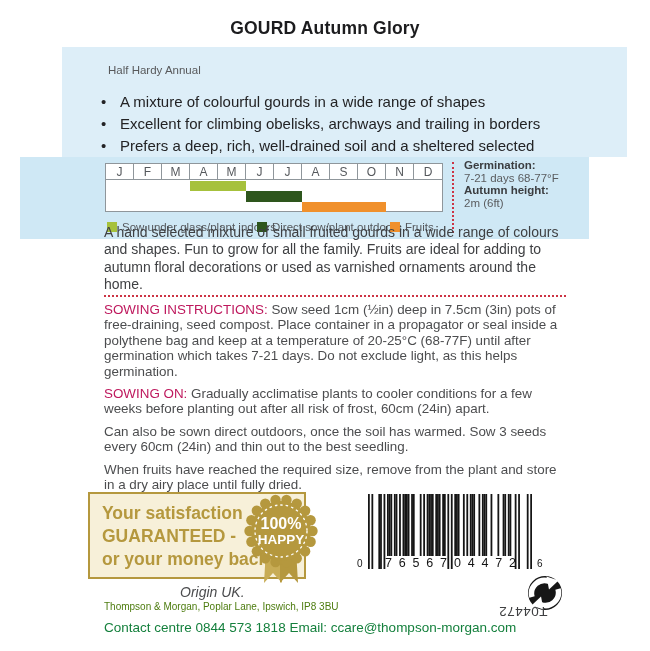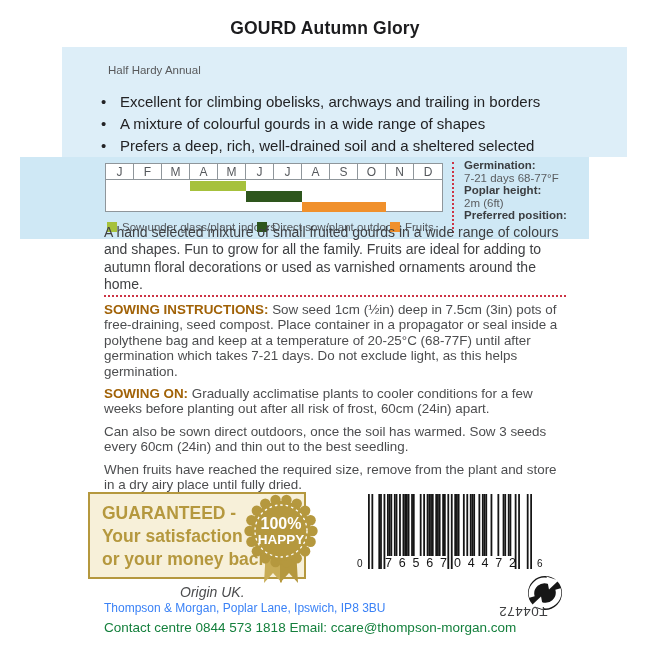--- a/index.html
+++ b/index.html
@@ -34,56 +34,56 @@
   .info{position:absolute;left:444px;top:2px;width:140px;font-size:11.5px;line-height:12.6px;}
   .info-label{font-weight:bold;color:#3b3d40;}
   .info-value{color:#5a5c5f;}
 
   .description{position:absolute;left:104px;top:224px;width:462px;margin:0;
                font-size:14px;line-height:17.4px;color:#3f4043;}
   .hdivider{position:absolute;left:104px;top:295px;width:462px;height:0;border-top:2px dotted var(--red);}
 
   .paras{position:absolute;left:104px;top:302px;width:466px;font-size:13.4px;line-height:15.4px;color:#4c4d4f;}
   .paras p{margin:0 0 7px 0;}
-  .paras .lead{font-weight:bold;color:#a16207;}
+  .paras .lead{font-weight:normal;color:#be185d;}
 
   
   .guarantee{position:absolute;left:88px;top:492px;width:218px;height:87px;box-sizing:border-box;
              background:var(--cream);border:2px solid var(--gold);}
   .g-line{margin:0;padding-left:12px;font-size:17.5px;font-weight:bold;color:var(--gold);line-height:23px;}
   .g-line:first-child{margin-top:8px;}
   .seal{position:absolute;left:237px;top:491px;width:88px;height:96px;}
 
   
   .barcode{position:absolute;left:356px;top:494px;width:200px;height:80px;}
   .bc-svg{position:absolute;left:12px;top:0;}
   .bc-digit{position:absolute;font-size:10px;color:#151515;top:64px;}
   .bc-group{position:absolute;top:62px;width:62px;display:flex;justify-content:space-between;
             font-size:12.5px;color:#151515;}
 
   .footer-origin{position:absolute;left:180px;top:584px;font-size:14px;font-style:italic;color:#4b4c4e;}
-  .footer-address{position:absolute;left:104px;top:601px;font-size:12px;color:#3b82f6;}
+  .footer-address{position:absolute;left:104px;top:601px;font-size:10px;color:#4d7c0f;}
   .footer-contact{position:absolute;left:104px;top:620px;font-size:13.5px;color:#15803d;}
 
   .greendot{position:absolute;left:527px;top:575px;width:36px;height:36px;}
   .tcode{position:absolute;left:494px;top:604px;width:58px;text-align:center;
          transform:rotate(180deg);font-size:13.5px;color:#3f4042;letter-spacing:.5px;}
 </style>
 </head>
 <body>
 
 <div class="packet">
 
   <h1 class="title">GOURD Autumn Glory</h1>
 
   <div class="box-upper">
     <div class="hardiness">Half Hardy Annual</div>
     <ul class="bullets">
+        <li>A mixture of colourful gourds in a wide range of shapes</li>
         <li>Excellent for climbing obelisks, archways and trailing in borders</li>
-        <li>A mixture of colourful gourds in a wide range of shapes</li>
         <li>Prefers a deep, rich, well-drained soil and a sheltered selected</li>
       </ul>
   </div>
 
   <div class="band">
     <div class="calendar">
       <div class="cal-header">
           <div class="cal-cell">J</div>
           <div class="cal-cell">F</div>
           <div class="cal-cell">M</div>
@@ -114,39 +114,38 @@
         </div>
         <div class="legend-item" style="left: 370px;">
           <span class="legend-swatch" style="background: rgb(240, 144, 44);"></span>
           <span>Fruits</span>
         </div>
       </div>
     <div class="vdivider"></div>
     <div class="info">
         <div class="info-label">Germination:</div>
         <div class="info-value">7-21 days 68-77°F</div>
-        <div class="info-label">Poplar height:</div>
+        <div class="info-label">Autumn height:</div>
         <div class="info-value">2m (6ft)</div>
-        <div class="info-label">Preferred position:</div>
       </div>
   </div>
 
   <p class="description">A hand selected mixture of small fruited gourds in a wide range of colours and shapes. Fun to grow for all the family. Fruits are ideal for adding to autumn floral decorations or used as varnished ornaments around the home.</p>
   <div class="hdivider"></div>
 
   <div class="paras">
       <p><b class="lead">SOWING INSTRUCTIONS: </b>Sow seed 1cm (½in) deep in 7.5cm (3in) pots of free-draining, seed compost. Place container in a propagator or seal inside a polythene bag and keep at a temperature of 20-25°C (68-77F) until after germination which takes 7-21 days. Do not exclude light, as this helps germination.</p>
       <p><b class="lead">SOWING ON: </b>Gradually acclimatise plants to cooler conditions for a few weeks before planting out after all risk of frost, 60cm (24in) apart.</p>
       <p>Can also be sown direct outdoors, once the soil has warmed. Sow 3 seeds every 60cm (24in) and thin out to the best seedling.</p>
       <p>When fruits have reached the required size, remove from the plant and store in a dry airy place until fully dried.</p>
     </div>
 
   <div class="guarantee">
+    <p class="g-line">Your satisfaction</p>
     <p class="g-line">GUARANTEED -</p>
-    <p class="g-line">Your satisfaction</p>
     <p class="g-line">or your money back</p>
   </div>
 
   <svg class="seal" viewBox="0 0 88 96">
     <polygon points="29,58 45,63 45,92 36,82 27,92" fill="#c8ac55"></polygon>
     <polygon points="59,58 43,63 43,92 52,82 61,92" fill="#b5983e"></polygon>
     <g id="scallops">
         <circle cx="75.5" cy="40" r="5.2" fill="#b5983e"></circle>
         <circle cx="73.60031755475612" cy="50.77363451475856" r="5.2" fill="#b5983e"></circle>
         <circle cx="68.1303999582478" cy="60.24780970512599" r="5.2" fill="#b5983e"></circle>

